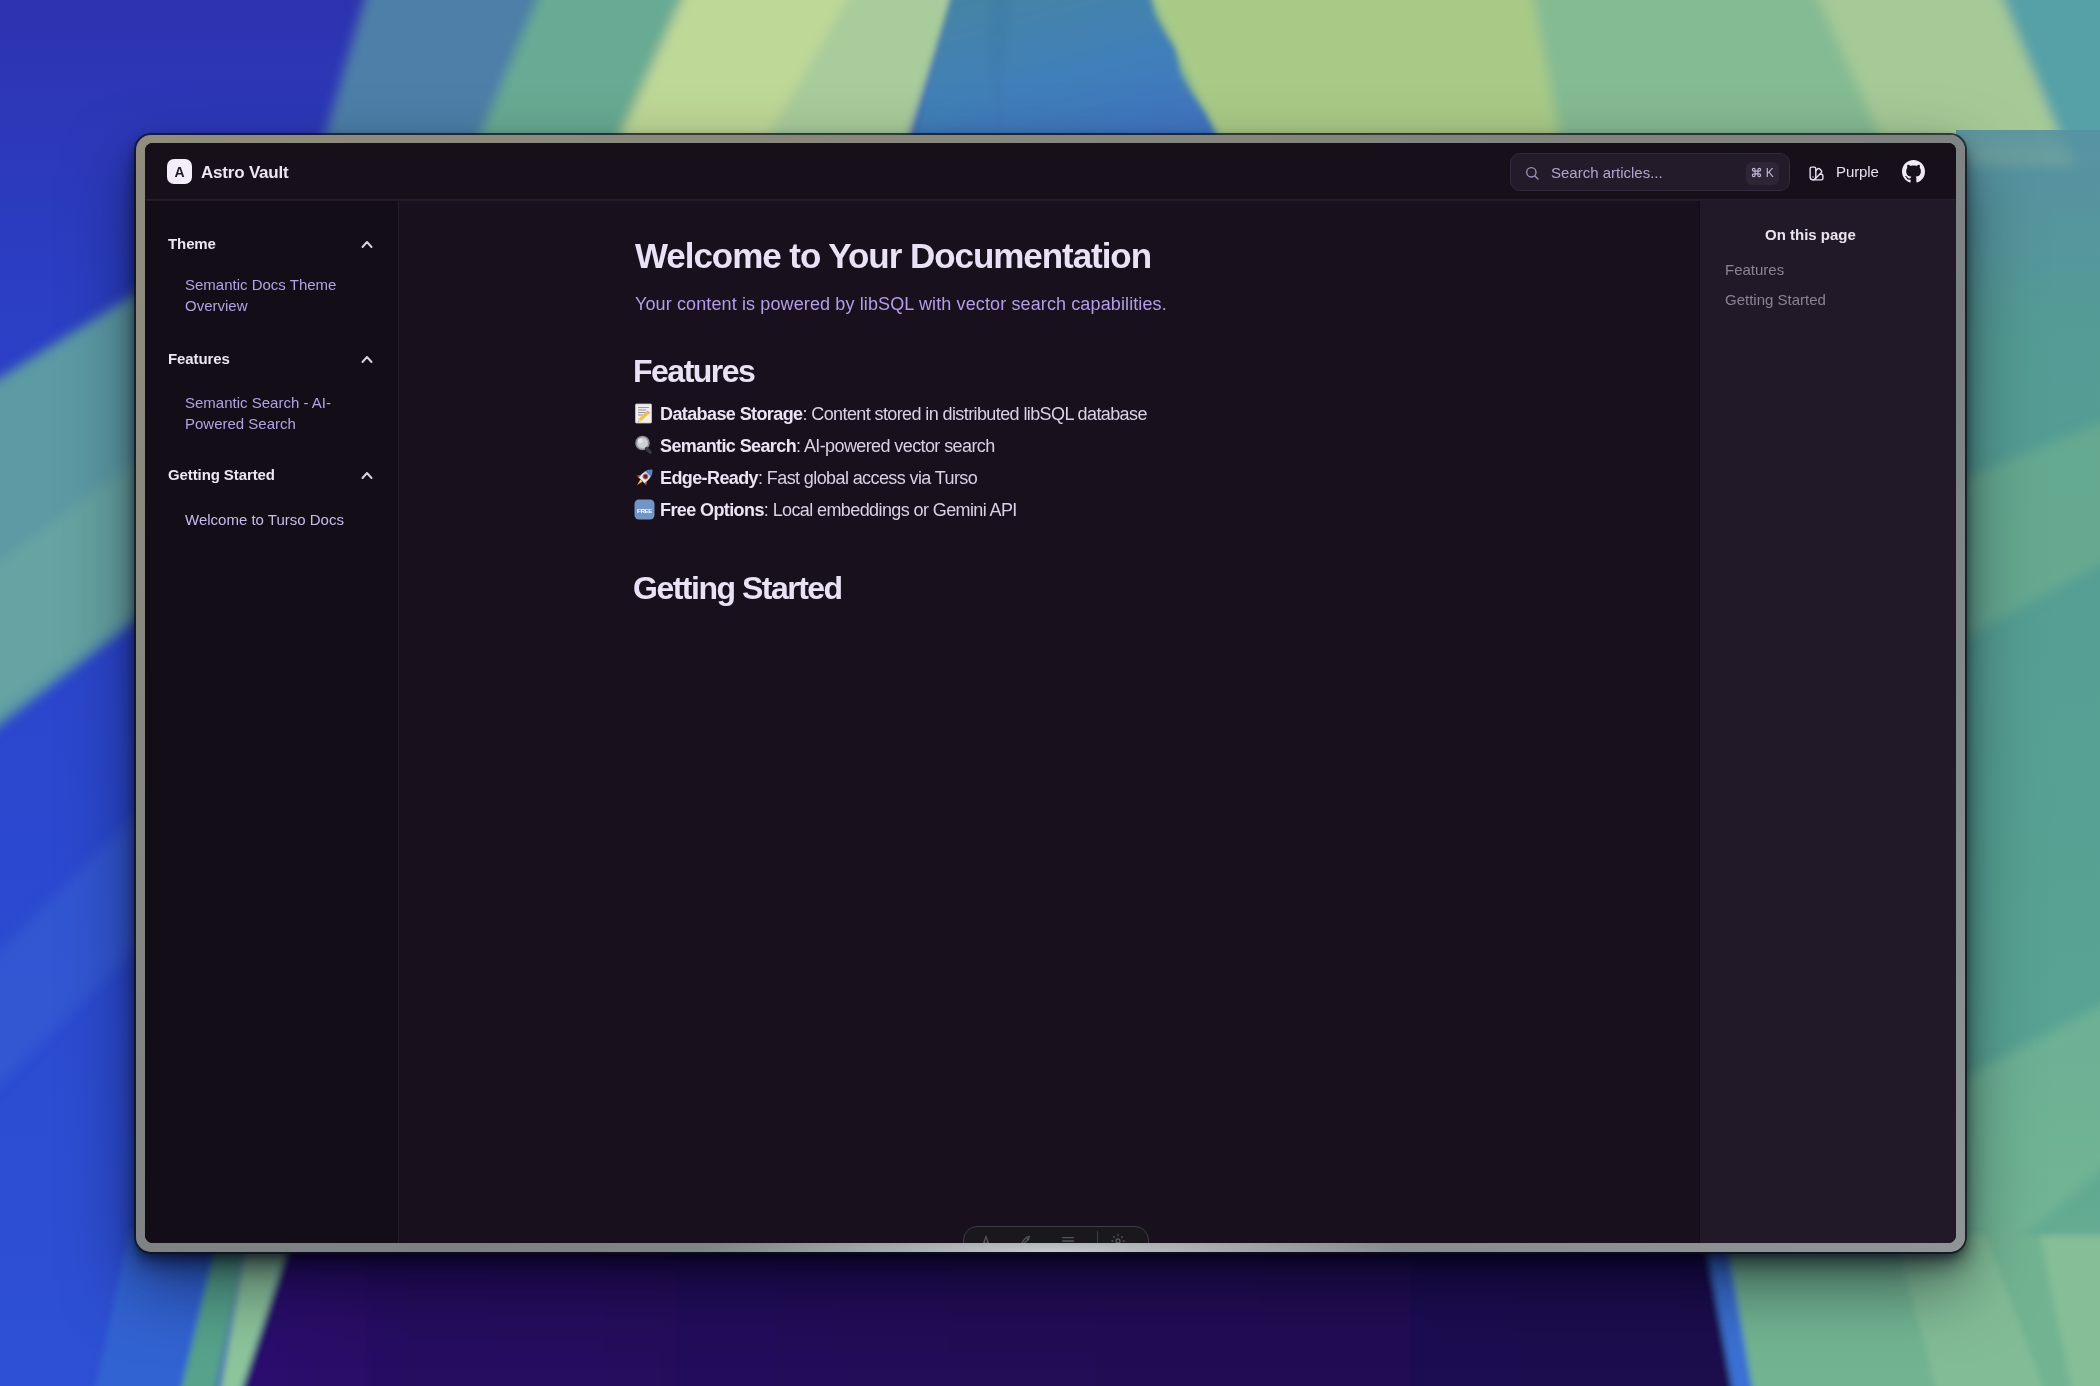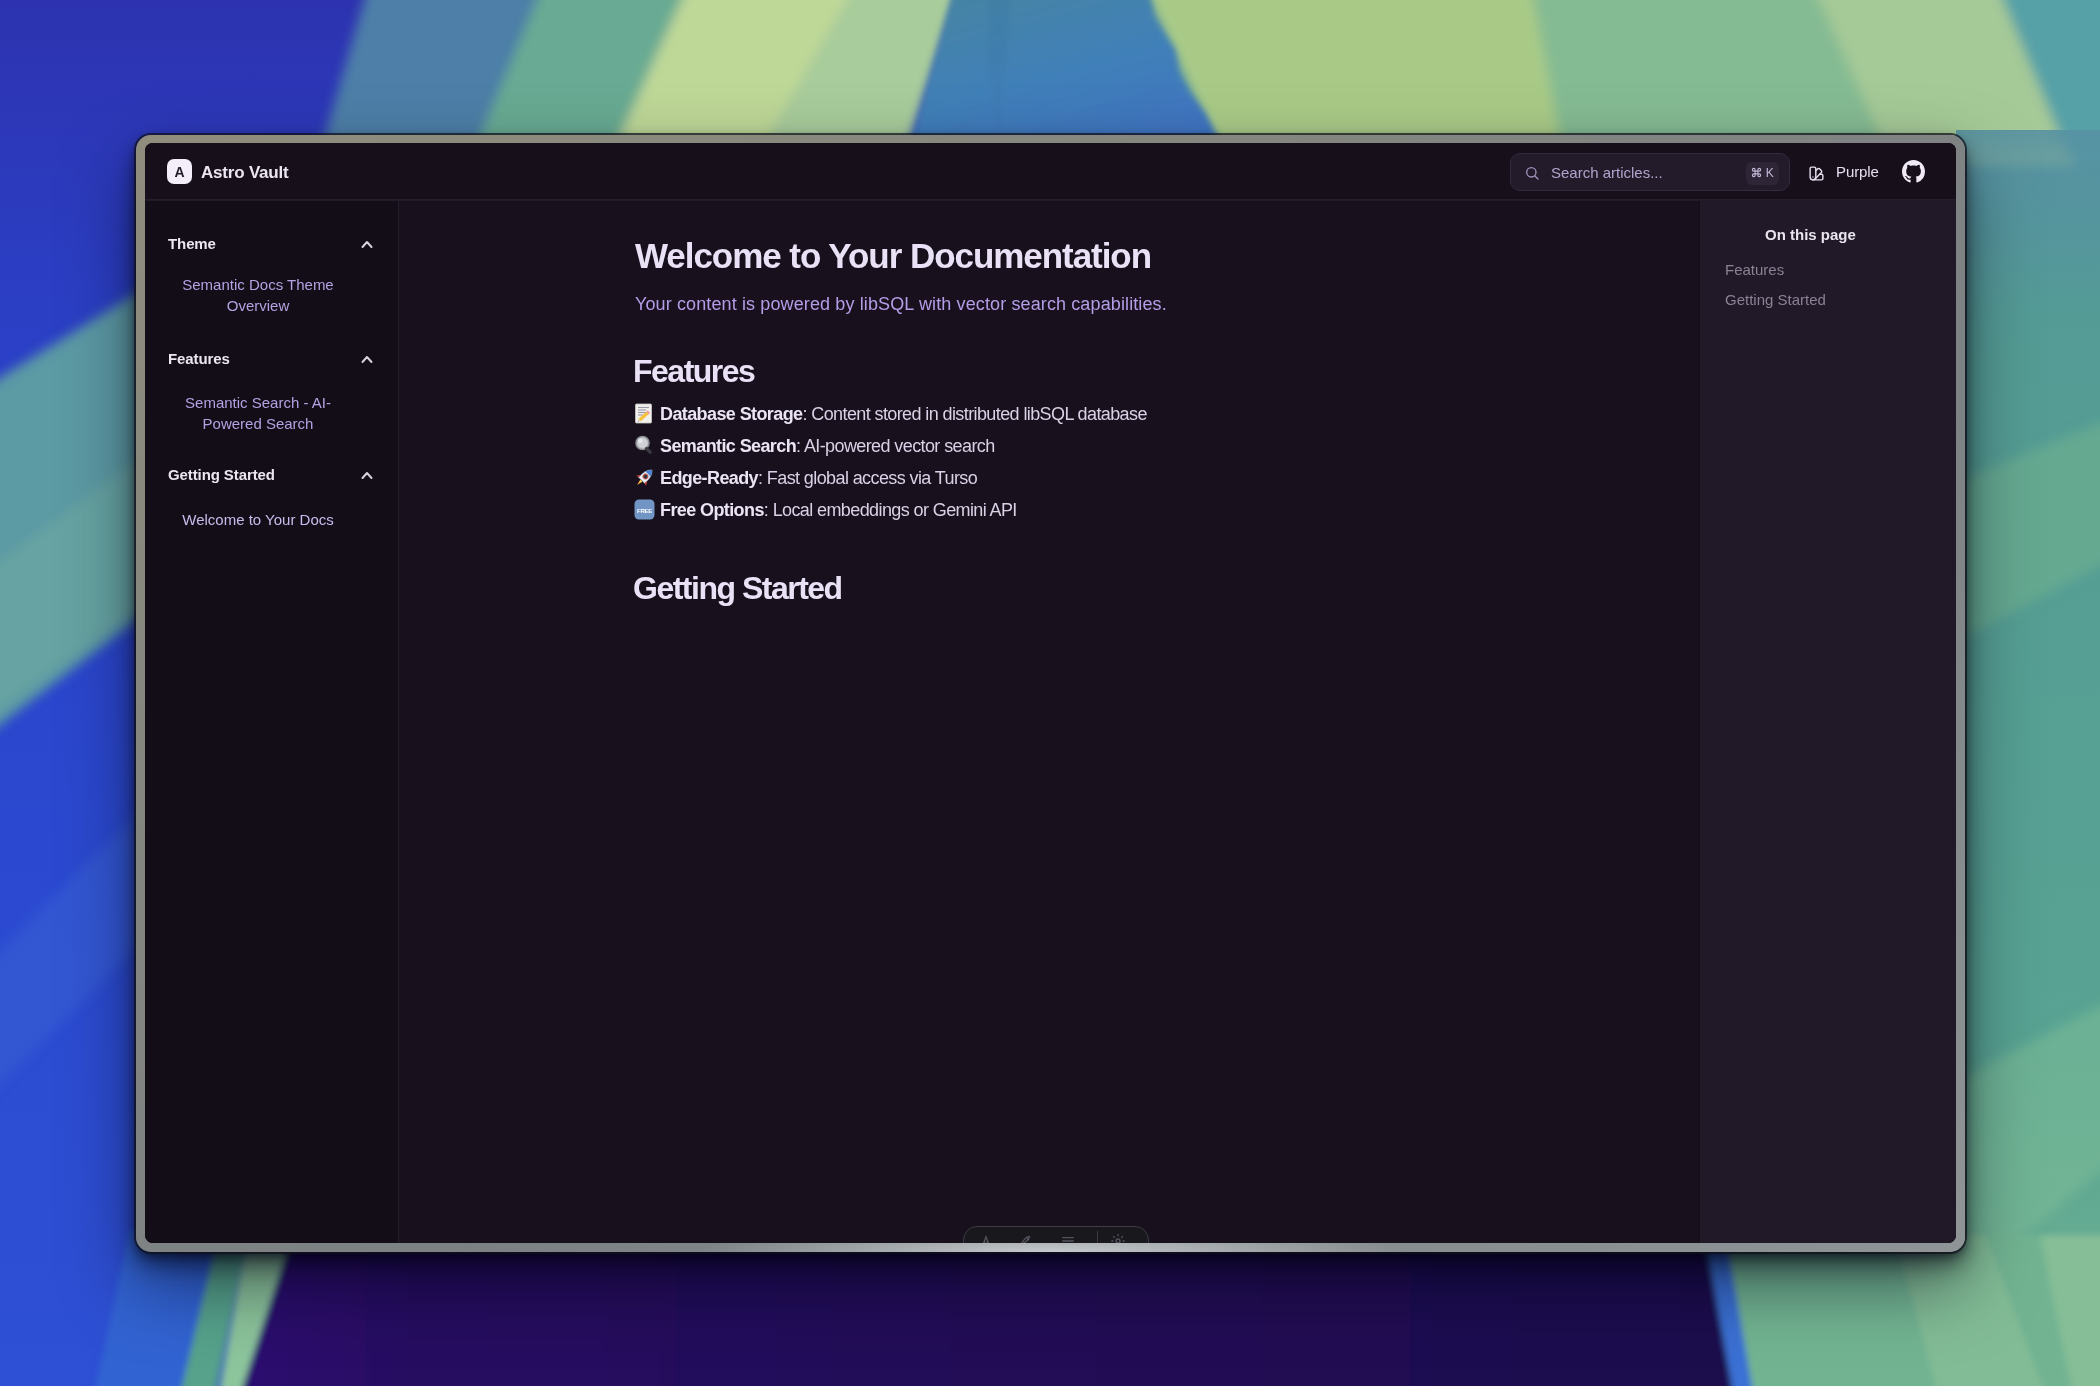--- a/index.html
+++ b/index.html
@@ -28,21 +28,21 @@
   .search .ph { position:absolute; left:40px; top:10px; font-size:15px; color:#b2a4cd; }
   .kbd { position:absolute; right:10px; top:8px; width:33px; height:23px; border-radius:6px; background:#2e2636; color:#c2b7d6; font-size:12px; text-align:center; line-height:22px; }
   .theme-btn { position:absolute; left:1663px; top:21px; color:#e6dff0; }
   .theme-btn .tic { position:absolute; left:0; top:1px; }
   .theme-btn .tl { position:absolute; left:28px; top:1px; font-size:15px; font-weight:400; letter-spacing:-0.1px; }
   .gh { position:absolute; left:1757px; top:17px; }
   
   .side { position:absolute; left:0; top:58px; width:254px; height:1042px; background:#130d18; border-right:1px solid #251d2c; }
   .sec { position:absolute; left:23px; font-size:15px; font-weight:bold; color:#ebe7f0; letter-spacing:-0.1px; }
   .chev { position:absolute; left:216px; }
-  .slink { position:absolute; left:28px; width:170px; font-size:15px; line-height:20.5px; color:#b4a2e2;text-align:center; }
+  .slink { position:absolute; left:40px; width:170px; font-size:15px; line-height:20.5px; color:#b4a2e2; }
   .slink.active { color:#c8bbec; }
   
   .content { position:absolute; left:254px; top:58px; width:1300px; height:1042px; background:#18111d; }
   .h1 { position:absolute; left:490px; font-size:35px; font-weight:bold; color:#e9e1f5; letter-spacing:-1.05px; }
   .sub { position:absolute; left:490px; font-size:18px; color:#b49ce7; letter-spacing:0.12px; }
   .h2 { position:absolute; left:488px; font-size:32px; font-weight:bold; color:#e9e1f5; letter-spacing:-1.5px; }
   .li { position:absolute; left:489px; font-size:18px; color:#d9d1e5; letter-spacing:-0.6px; }
   .li b { color:#ebe4f4; }
   .li .emo { display:inline-block; width:21px; height:21px; vertical-align:-4px; margin-right:5px; }
   .para { position:absolute; left:489px; font-size:18px; color:#d9d1e5; letter-spacing:-0.3px; }
@@ -182,21 +182,21 @@
               <text x="10.5" y="14.2" text-anchor="middle" font-family="Liberation Sans, sans-serif" font-size="6.1" font-weight="bold" fill="#ffffff" letter-spacing="-0.3">FREE</text>
             </svg></span><b>Free Options</b>: Local embeddings or Gemini API</div>
     <div class="h2" style="top:427px;">Getting Started</div>
 
     <div class="side"></div>
     <div class="sec" style="top:92px;text-align:right;">Theme</div>
     <div class="slink" style="top:132px;">Semantic Docs Theme Overview</div>
     <div class="sec" style="top:207px;">Features</div>
     <div class="slink" style="top:250px;">Semantic Search - AI-Powered Search</div>
     <div class="sec" style="top:323px;">Getting Started</div>
-    <div class="slink active" style="top:367px;">Welcome to Your Docs</div>
+    <div class="slink active" style="top:367px;">Welcome to Turso Docs</div>
 
     <div class="toc">
       <div class="t1">On this page</div>
 
       <a style="top:60px;">Features</a>
       <a style="top:90px;">Getting Started</a>
     </div>
 
     <div class="hdr">
       <div class="logo">

